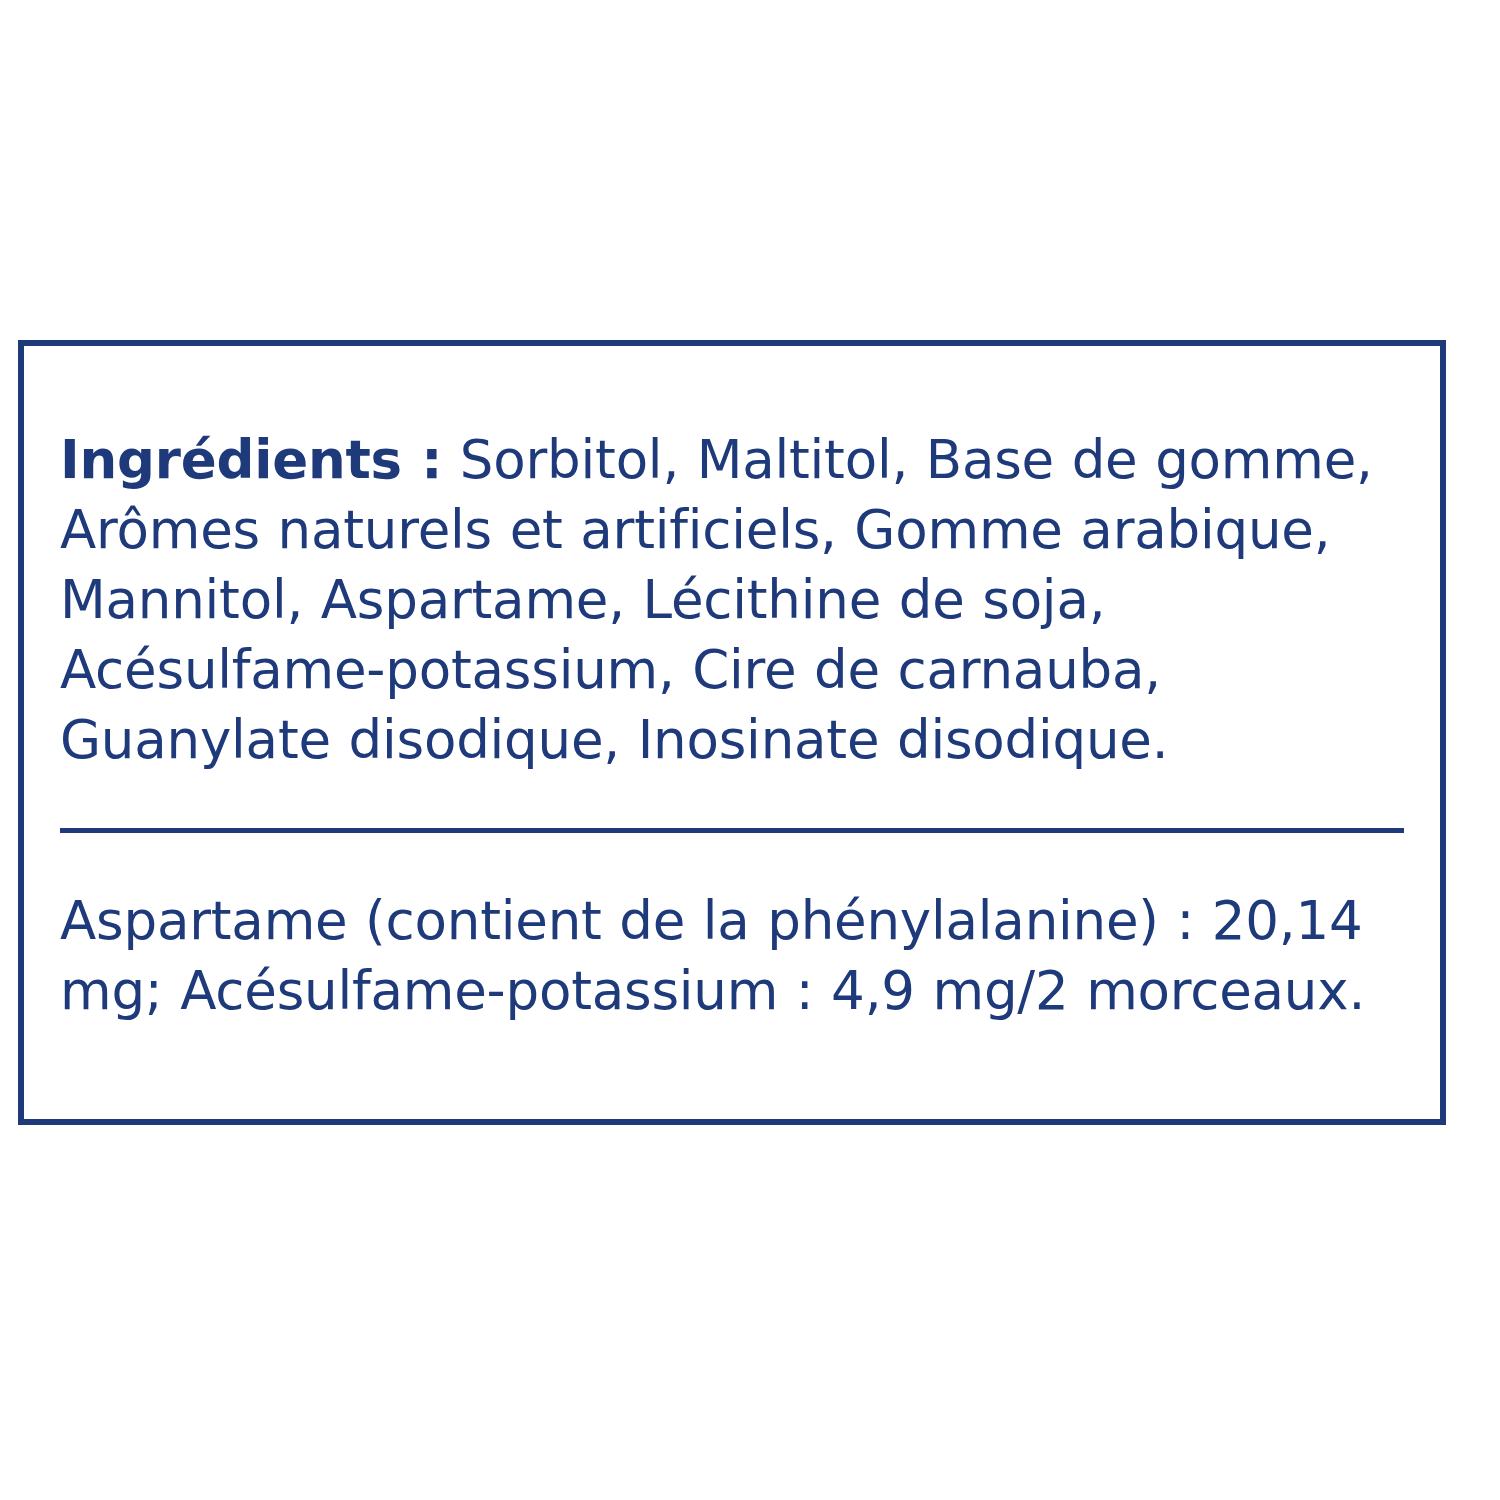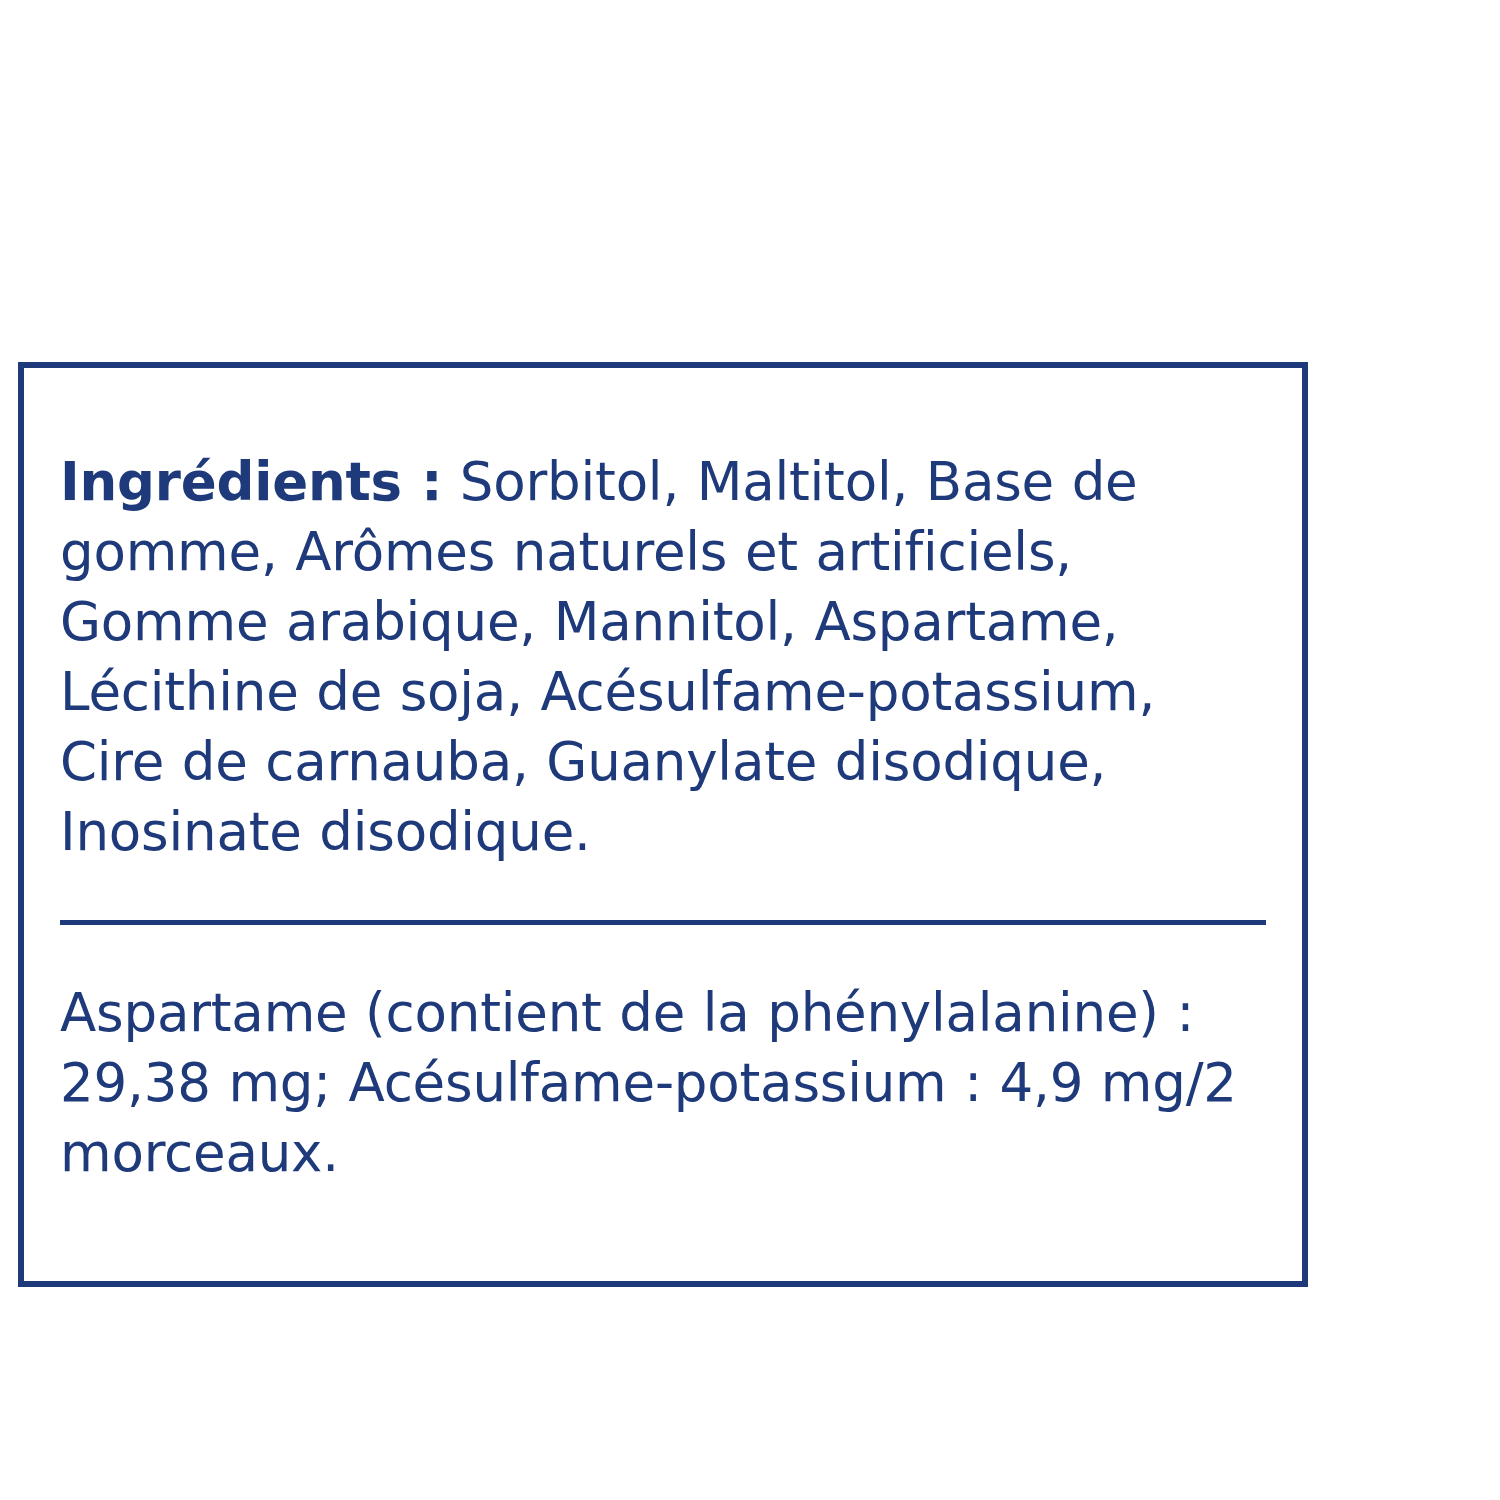--- a/index.html
+++ b/index.html
@@ -11,22 +11,22 @@
     width: 1500px;
     height: 1500px;
     font-family: "DejaVu Sans", sans-serif;
     position: relative;
     overflow: hidden;
   }
 
   .label-panel {
     position: absolute;
     left: 18px;
-    top: 362px;
-    width: 1290px;
+    top: 340px;
+    width: 1428px;
     box-sizing: border-box;
     border: 6px solid #1e3a7b;
     background: #ffffff;
     padding: 26px 36px 40px 36px;
   }
 
   .ingredients-block {
     color: #1e3a7b;
     font-size: 53px;
     line-height: 1.32;
@@ -62,15 +62,15 @@
 <body>
 
 <div class="label-panel">
 
   <p class="ingredients-block">
     <span class="ingredients-heading">Ingrédients :</span><span class="ingredients-text"> Sorbitol, Maltitol, Base de gomme, Arômes naturels et artificiels, Gomme arabique, Mannitol, Aspartame, Lécithine de soja, Acésulfame-potassium, Cire de carnauba, Guanylate disodique, Inosinate disodique.</span>
   </p>
 
   <hr class="divider">
 
-  <p class="sweetener-block">Aspartame (contient de la phénylalanine) : 29,38 mg; Acésulfame-potassium : 4,9 mg/2 morceaux.</p>
+  <p class="sweetener-block">Aspartame (contient de la phénylalanine) : 20,14 mg; Acésulfame-potassium : 4,9 mg/2 morceaux.</p>
 
 </div>
 
 </body></html>

